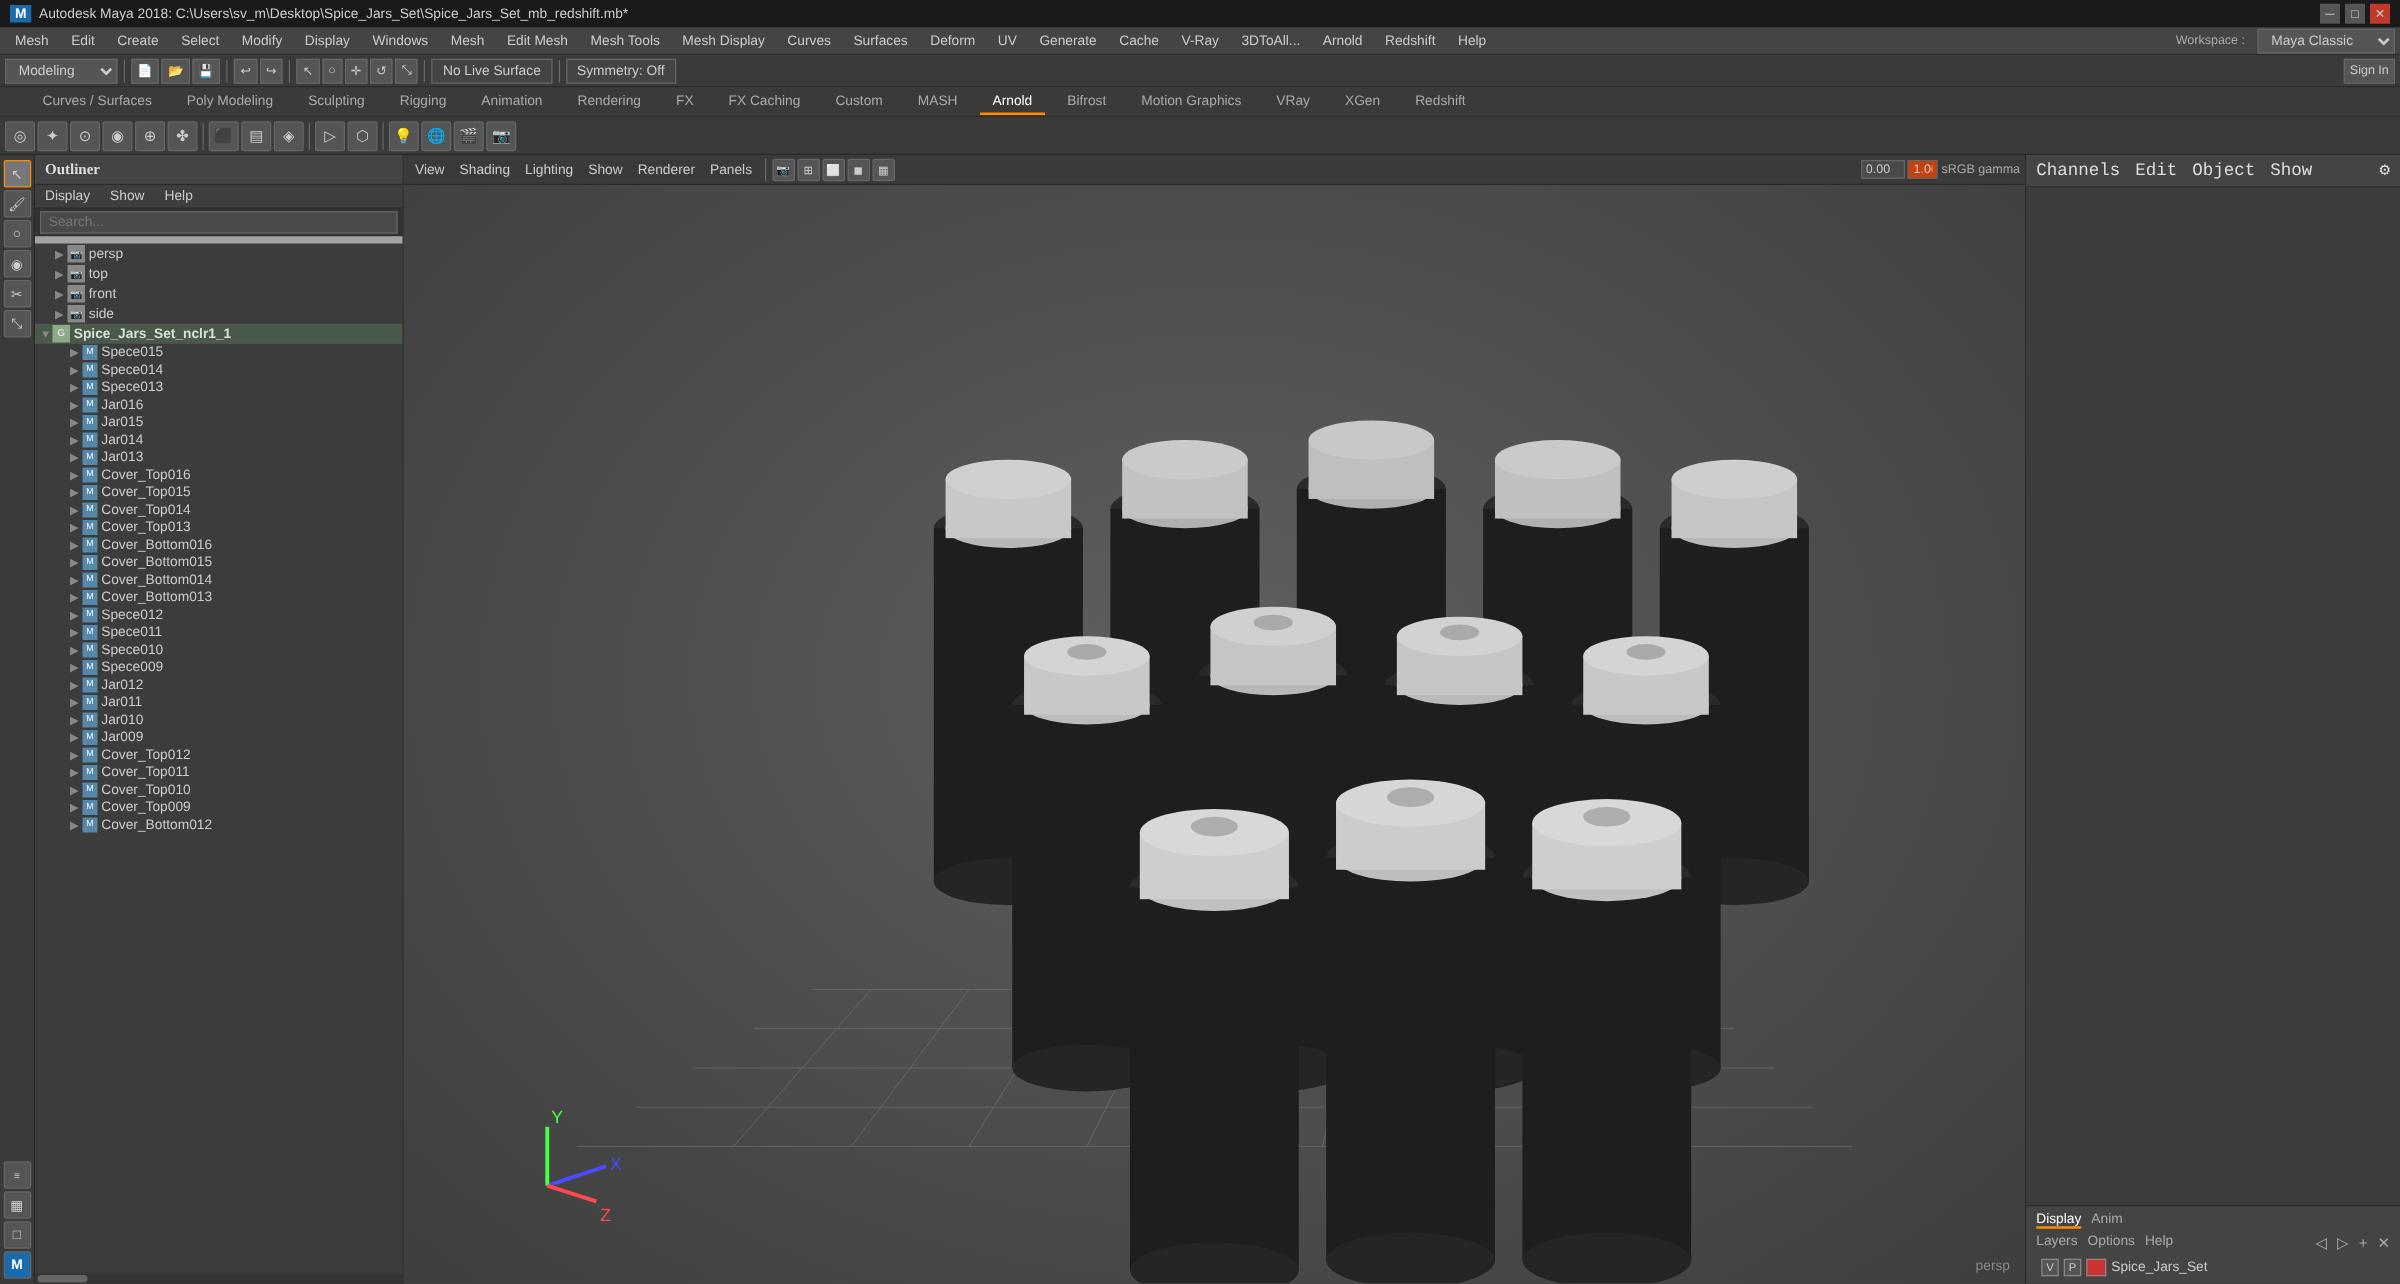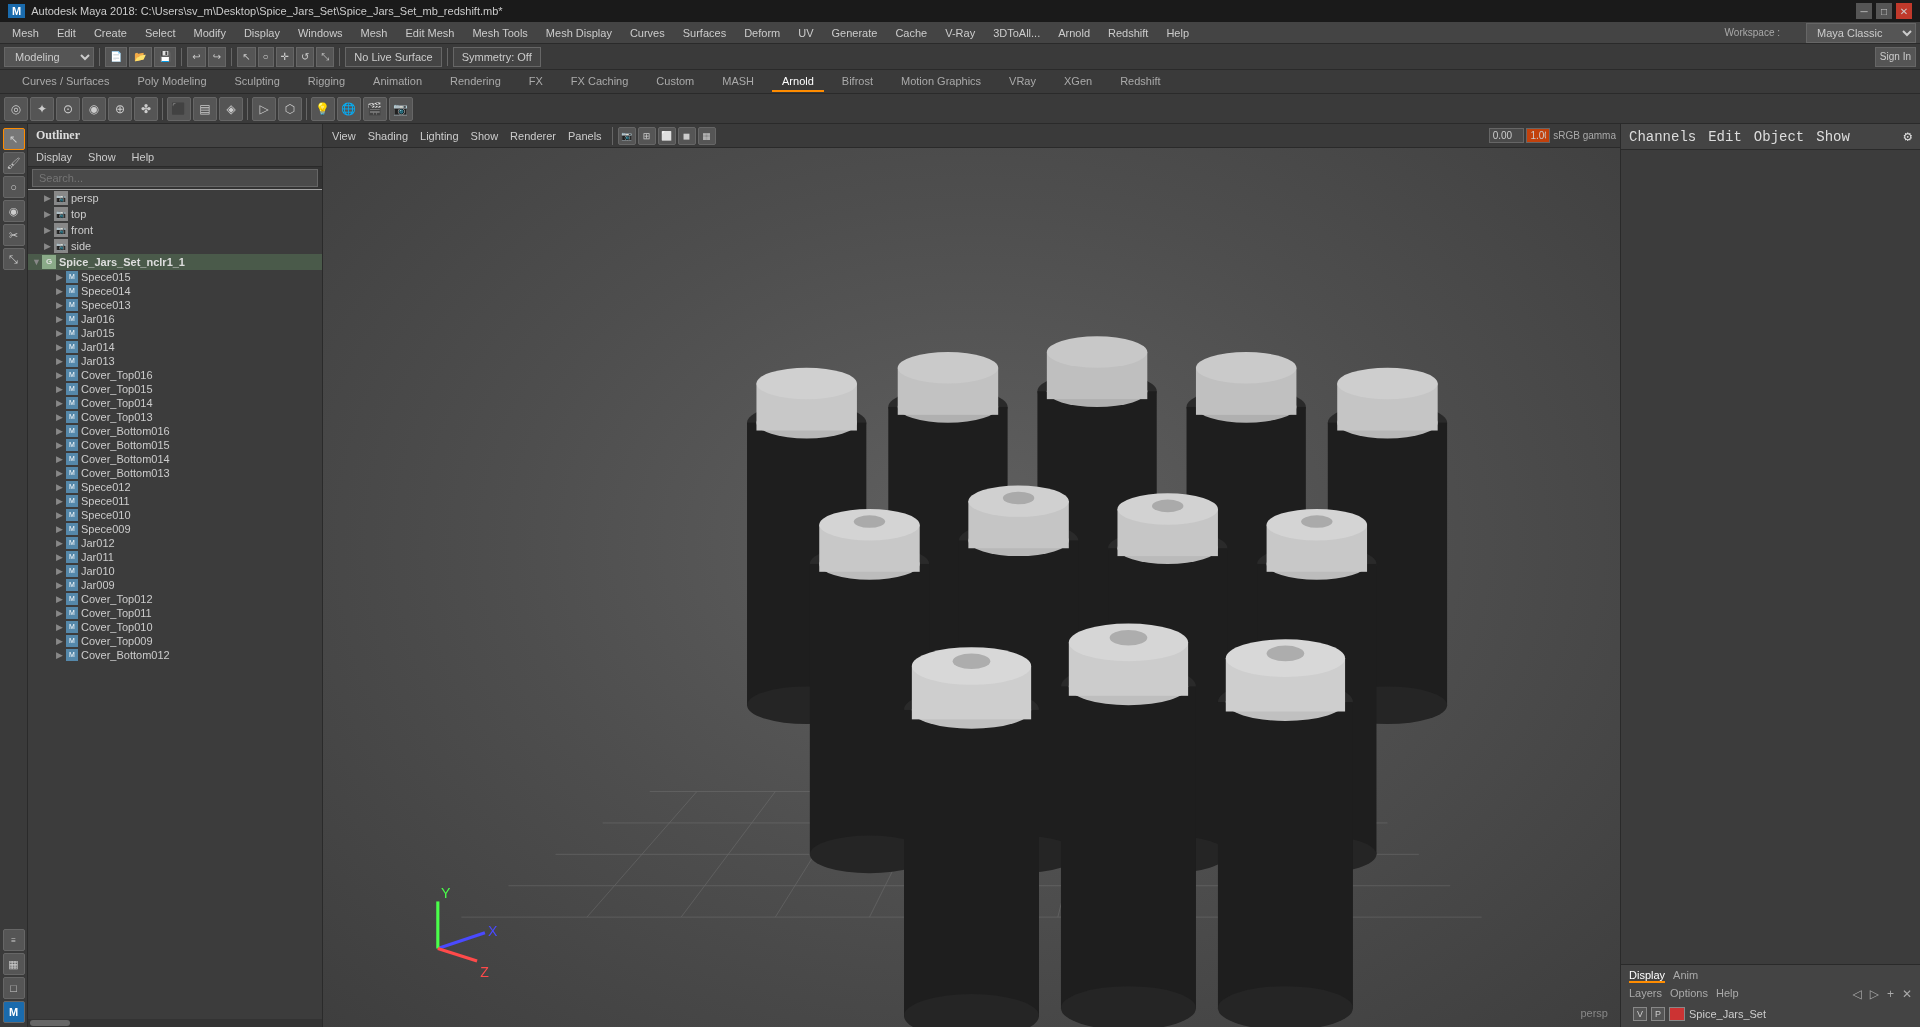--- a/index.html
+++ b/index.html
@@ -17,42 +17,42 @@
     .menu-item { padding: 2px 8px; color: #ccc; cursor: pointer; font-size: 11px; border-radius: 2px; }
 
     
     #modebar { background: #3a3a3a; height: 26px; display: flex; align-items: center; padding: 0 4px; gap: 2px; border-bottom: 1px solid #2a2a2a; }
     .mode-select { background: #555; border: 1px solid #666; color: #ccc; padding: 2px 6px; font-size: 11px; height: 20px; }
     .toolbar-btn { background: #555; border: 1px solid #666; color: #ccc; padding: 1px 4px; font-size: 10px; height: 20px; cursor: pointer; }
     .live-surface-btn { background: #444; border: 1px solid #666; color: #ccc; padding: 2px 8px; font-size: 11px; height: 20px; cursor: pointer; }
     .toolbar-sep { width: 1px; height: 18px; background: #666; margin: 0 3px; }
 
     
-    #tabbar { background: #3a3a3a; height: 24px; display: flex; align-items: center; padding: 0 12px; gap: 8px; border-bottom: 1px solid #2a2a2a; text-align: right; }
+    #tabbar { background: #3a3a3a; height: 24px; display: flex; align-items: center; padding: 0 24px; gap: 8px; border-bottom: 1px solid #2a2a2a; text-align: right; }
     .tab { padding: 3px 10px; color: #aaa; cursor: pointer; font-size: 11px; border-bottom: 2px solid transparent; }
     .tab.active { color: #fff; border-bottom: 2px solid #ff8c00; }
 
     
     #tooliconbar { background: #3a3a3a; height: 30px; display: flex; align-items: center; padding: 0 4px; gap: 2px; border-bottom: 1px solid #2a2a2a; }
     .tool-icon { width: 24px; height: 24px; background: #555; border: 1px solid #666; display: flex; align-items: center; justify-content: center; cursor: pointer; font-size: 12px; color: #ccc; border-radius: 2px; }
     .tool-icon-sep { width: 1px; height: 22px; background: #666; margin: 0 2px; }
 
     
     #main { display: flex; height: calc(1027px - 22px - 22px - 26px - 24px - 30px - 24px - 26px); }
 
     
     #left-toolbar { width: 28px; background: #3a3a3a; display: flex; flex-direction: column; align-items: center; padding: 4px 2px; gap: 2px; border-right: 1px solid #2a2a2a; }
     .left-tool { width: 22px; height: 22px; background: #555; border: 1px solid #666; display: flex; align-items: center; justify-content: center; cursor: pointer; font-size: 11px; color: #ccc; border-radius: 2px; }
     .left-tool.active { background: #777; border-color: #ff8c00; }
 
     
     #outliner { width: 295px; background: #3c3c3c; border-right: 1px solid #2a2a2a; display: flex; flex-direction: column; }
     #outliner-header { background: #444; padding: 4px 8px; font-size: 12px; font-weight: bold; color: #ddd; border-bottom: 1px solid #2a2a2a; font-family: Liberation Serif, serif; }
     #outliner-menubar { display: flex; gap: 8px; padding: 2px 4px; background: #3e3e3e; border-bottom: 1px solid #2a2a2a; }
-    #outliner-search { padding: 2px 4px; background: #333; border-bottom: 1px solid #a3a3a3; display: flex; align-items: center; }
+    #outliner-search { padding: 2px 4px; background: #333; border-bottom: 6px solid #a3a3a3; display: flex; align-items: center; }
     #outliner-search input { width: 100%; background: #4a4a4a; border: 1px solid #666; color: #ccc; padding: 2px 6px; font-size: 11px; }
     #outliner-content { flex: 1; overflow-y: auto; background: #3c3c3c; }
     .outliner-item { display: flex; align-items: center; padding: 1px 4px; cursor: pointer; font-size: 11px; color: #ccc; }
     .outliner-item.group { font-weight: bold; color: #ddd; }
     .outliner-item .indent { width: 12px; flex-shrink: 0; }
     .outliner-item .arrow { width: 10px; color: #888; font-size: 9px; }
     .outliner-item .icon { width: 14px; height: 14px; margin-right: 3px; flex-shrink: 0; display: flex; align-items: center; justify-content: center; font-size: 9px; }
     .icon-mesh { background: #5588aa; }
     .icon-camera { background: #888; font-size: 8px; }
 
@@ -114,21 +114,21 @@
   <span class="menu-item">Deform</span>
   <span class="menu-item">UV</span>
   <span class="menu-item">Generate</span>
   <span class="menu-item">Cache</span>
   <span class="menu-item">V-Ray</span>
   <span class="menu-item">3DToAll...</span>
   <span class="menu-item">Arnold</span>
   <span class="menu-item">Redshift</span>
   <span class="menu-item">Help</span>
   <div style="flex:1"></div>
-  <span style="font-size:10px;color:#aaa;margin-right:24px;"><span>Workspace :</span></span>
+  <span style="font-size:10px;color:#aaa;margin-right:8px;"><span>Workspace :</span></span>
   <select class="mode-select" style="width:110px;">
     <option>Maya Classic</option>
   </select>
 </div>
 
 <div id="modebar">
   <select class="mode-select" style="width:90px;">
     <option>Modeling</option>
   </select>
   <div class="toolbar-sep"></div>

